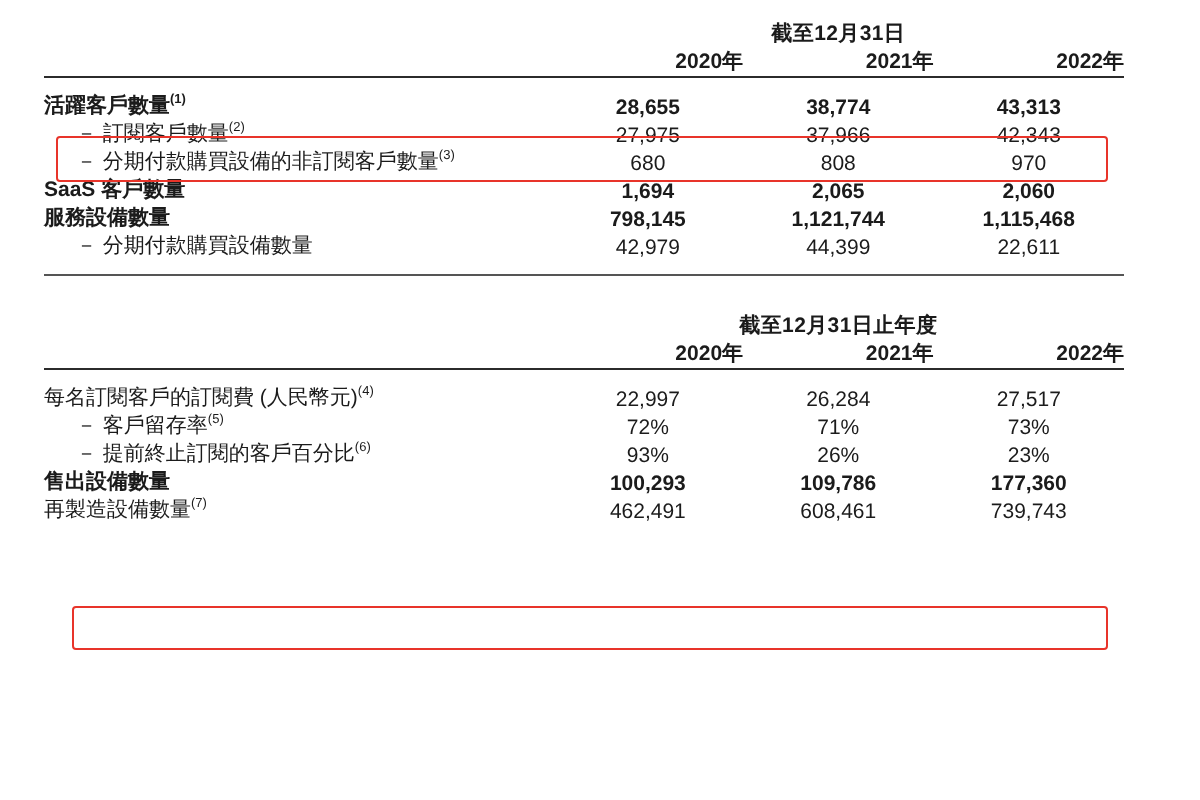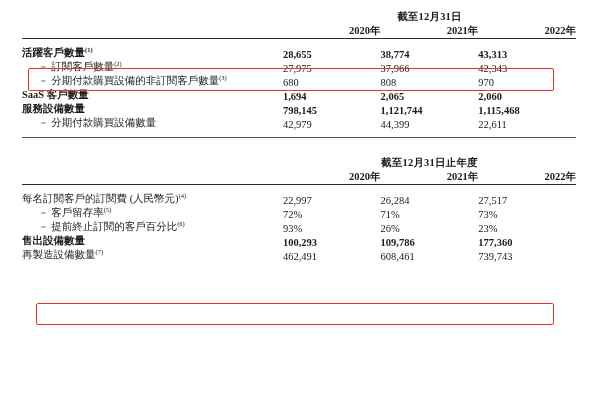--- a/index.html
+++ b/index.html
@@ -12,22 +12,21 @@
     background: #ffffff;
     font-family: "Liberation Sans", sans-serif;
     color: #1b1b1b;
     overflow: hidden;
   }
   .page {
     position: relative;
     width: 600px;
     height: 400px;
     box-sizing: border-box;
-    padding: 10px 24px 0 22px;
-    font-family: Liberation Serif, serif;
+    padding: 10px 38px 0 22px;
   }
   table.fin {
     width: 100%;
     border-collapse: collapse;
     table-layout: fixed;
   }
   table.fin td, table.fin th {
     padding: 0;
     vertical-align: bottom;
   }
@@ -66,21 +65,21 @@
 
   .lbl {
     font-size: 10.5px;
     padding: 3.2px 0 3.2px 0;
     white-space: nowrap;
   }
   .lbl.bold { font-weight: bold; }
   .lbl.indent { padding-left: 16px; }
   .num {
     font-size: 10.5px;
-    text-align: left;
+    text-align: center;
     padding: 3.2px 2px 3.2px 0;
     white-space: nowrap;
     font-variant-numeric: tabular-nums;
   }
   .num.bold { font-weight: bold; }
   sup {
     font-size: 6.5px;
     vertical-align: super;
     line-height: 0;
   }

